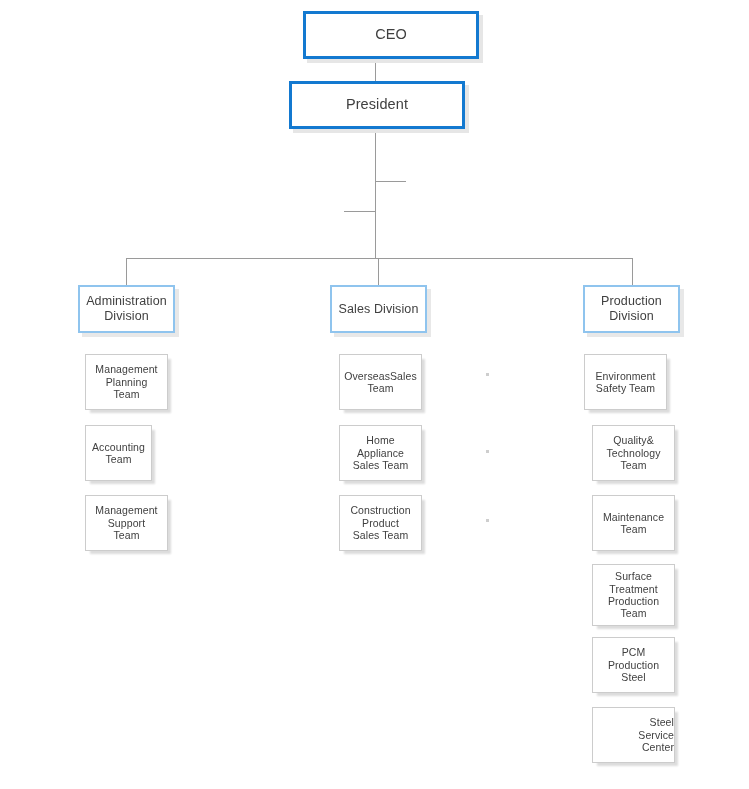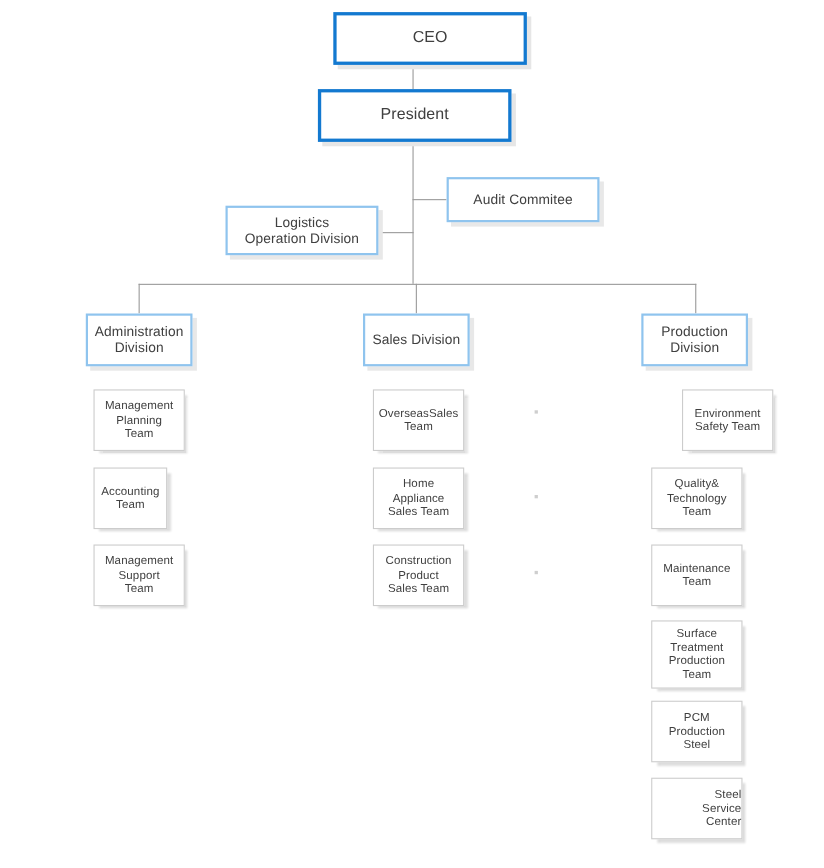--- a/index.html
+++ b/index.html
@@ -103,28 +103,21 @@
   <div class="artifact-dot" style="left:486px; top:519px;"></div>
 
   <div class="node level-exec" style="left:289px; top:11px; width:176px; height:48px;margin-left:14px;">
     <span class="node-label">CEO</span>
   </div>
 
   <div class="node level-exec" style="left:289px; top:81px; width:176px; height:48px;">
     <span class="node-label">President</span>
   </div>
 
-  <div class="node level-div" style="left:406px; top:161px; width:139px; height:41px;">
-    <span class="node-label">Audit Commitee</span>
-  </div>
-
-  <div class="node level-div" style="left:205px; top:187px; width:139px; height:45px;">
-    <span class="node-label">Logistics
-Operation Division</span>
-  </div>
+
 
   <div class="node level-div" style="left:78px; top:285px; width:97px; height:48px;">
     <span class="node-label">Administration
 Division</span>
   </div>
 
   <div class="node level-div" style="left:330px; top:285px; width:97px; height:48px;">
     <span class="node-label">Sales Division</span>
   </div>
 
@@ -160,21 +153,21 @@
 Appliance
 Sales Team</span>
   </div>
 
   <div class="node level-team" style="left:339px; top:495px; width:83px; height:56px;">
     <span class="node-label">Construction
 Product
 Sales Team</span>
   </div>
 
-  <div class="node level-team" style="left:620px; top:354px; width:83px; height:56px;">
+  <div class="node level-team" style="left:584px; top:354px; width:83px; height:56px;">
     <span class="node-label">Environment
 Safety Team</span>
   </div>
 
   <div class="node level-team" style="left:592px; top:425px; width:83px; height:56px;">
     <span class="node-label">Quality&amp;
 Technology
 Team</span>
   </div>
 

